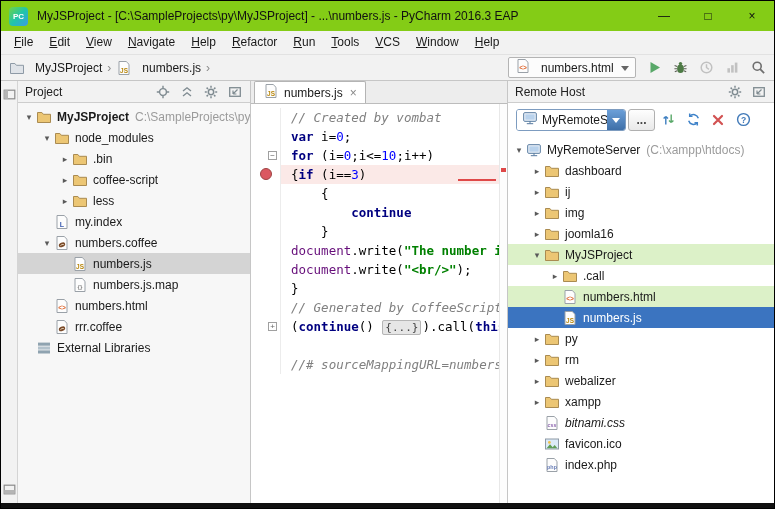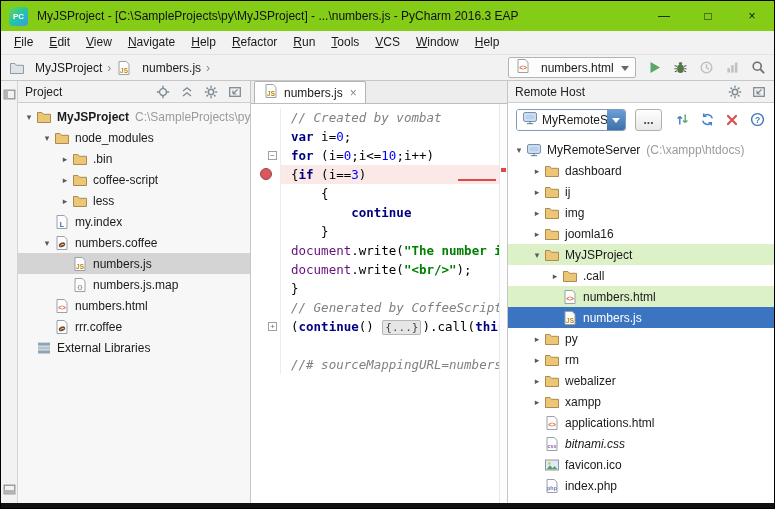--- a/index.html
+++ b/index.html
@@ -81,21 +81,21 @@
   .tok-str { color:#008000; font-weight:bold; }
   .tok-n { color:#0000ff; }
   .tok-p { color:#000; }
   .tok-g { color:#660e7a; }
   .tok-f { background:#e6e6e6; border:1px solid #b5b5b5; border-radius:2px; padding:0 2px; margin:0 1px; font-size:11px; color:#444; }
   .estripe { width:8px; flex:none; border-left:1px solid #e8e8e8; position:relative; background:#fdfdfd; }
   .etick { position:absolute; top:64px; left:1px; right:1px; height:4px; background:#df4848; }
 
   
   .remote-panel { width:267px; flex:none; border-left:1px solid #c6c6c6; background:#fff; display:flex; flex-direction:column; min-height:0; }
-  .remote-toolbar { height:33px; flex:none; display:flex; align-items:center; gap:9px; padding:0 8px; background:#fff; }
+  .remote-toolbar { height:33px; flex:none; display:flex; align-items:center; gap:2px; padding:0 8px; background:#fff; }
   .server-combo { display:flex; height:22px; border:1px solid #7d9cc0; border-radius:3px; overflow:hidden; flex:none; }
   .sc-main { display:flex; align-items:center; gap:4px; padding:0 5px; background:#fff; width:90px; overflow:hidden; white-space:nowrap; }
   .sc-main .ticon { margin-right:0; }
   .sc-dd { width:18px; background:linear-gradient(#6b9fd8,#3e6fa8); display:flex; align-items:center; justify-content:center; }
   .sc-dd .dd-tri { border-top-color:#fff; }
   .more-btn { width:27px; height:22px; border:1px solid #b0b0b0; border-radius:3px; background:linear-gradient(#fefefe,#e9e9e9);
     display:flex; align-items:center; justify-content:center; font-weight:bold; color:#444; }
   .remote-icons { display:flex; align-items:center; gap:9px; margin-left:3px; }
   .remote-panel .tree { background:#fff; }
 
@@ -630,30 +630,20 @@
           </div>
           <div class="tree-row" style="padding-left: 22px;">
             <span class="arrow">▸</span>
             <span class="ticon">
               <svg width="16" height="16" viewBox="0 0 16 16">
                 <path d="M1.5 13.5V3.5h4.4l1.5 1.8h7.1v8.2z" fill="#ecc674" stroke="#aa8b51"></path>
               </svg>
             </span>
             <span class="tree-label">xampp</span>
           </div>
-          <div class="tree-row" style="padding-left: 22px;">
-            <span class="arrow"></span>
-            <span class="ticon">
-              <svg width="16" height="16" viewBox="0 0 16 16">
-                <path d="M3 1.5h7.2l2.8 2.8v10.2H3z" fill="#fdfdfd" stroke="#9aa1a8"></path>
-                <text x="8" y="12.4" font-size="6.6" font-weight="bold" fill="#de6329" text-anchor="middle" font-family="sans-serif">&lt;&gt;</text>
-              </svg>
-            </span>
-            <span class="tree-label">applications.html</span>
-          </div>
           <div class="tree-row" style="padding-left: 22px; font-style: italic;">
             <span class="arrow"></span>
             <span class="ticon">
               <svg width="16" height="16" viewBox="0 0 16 16">
                 <path d="M3 1.5h7.2l2.8 2.8v10.2H3z" fill="#fdfdfd" stroke="#9aa1a8"></path>
                 <text x="8" y="12.2" font-size="5.4" font-weight="bold" fill="#8f68b0" text-anchor="middle" font-family="sans-serif">css</text>
               </svg>
             </span>
             <span class="tree-label">bitnami.css</span>
           </div>

